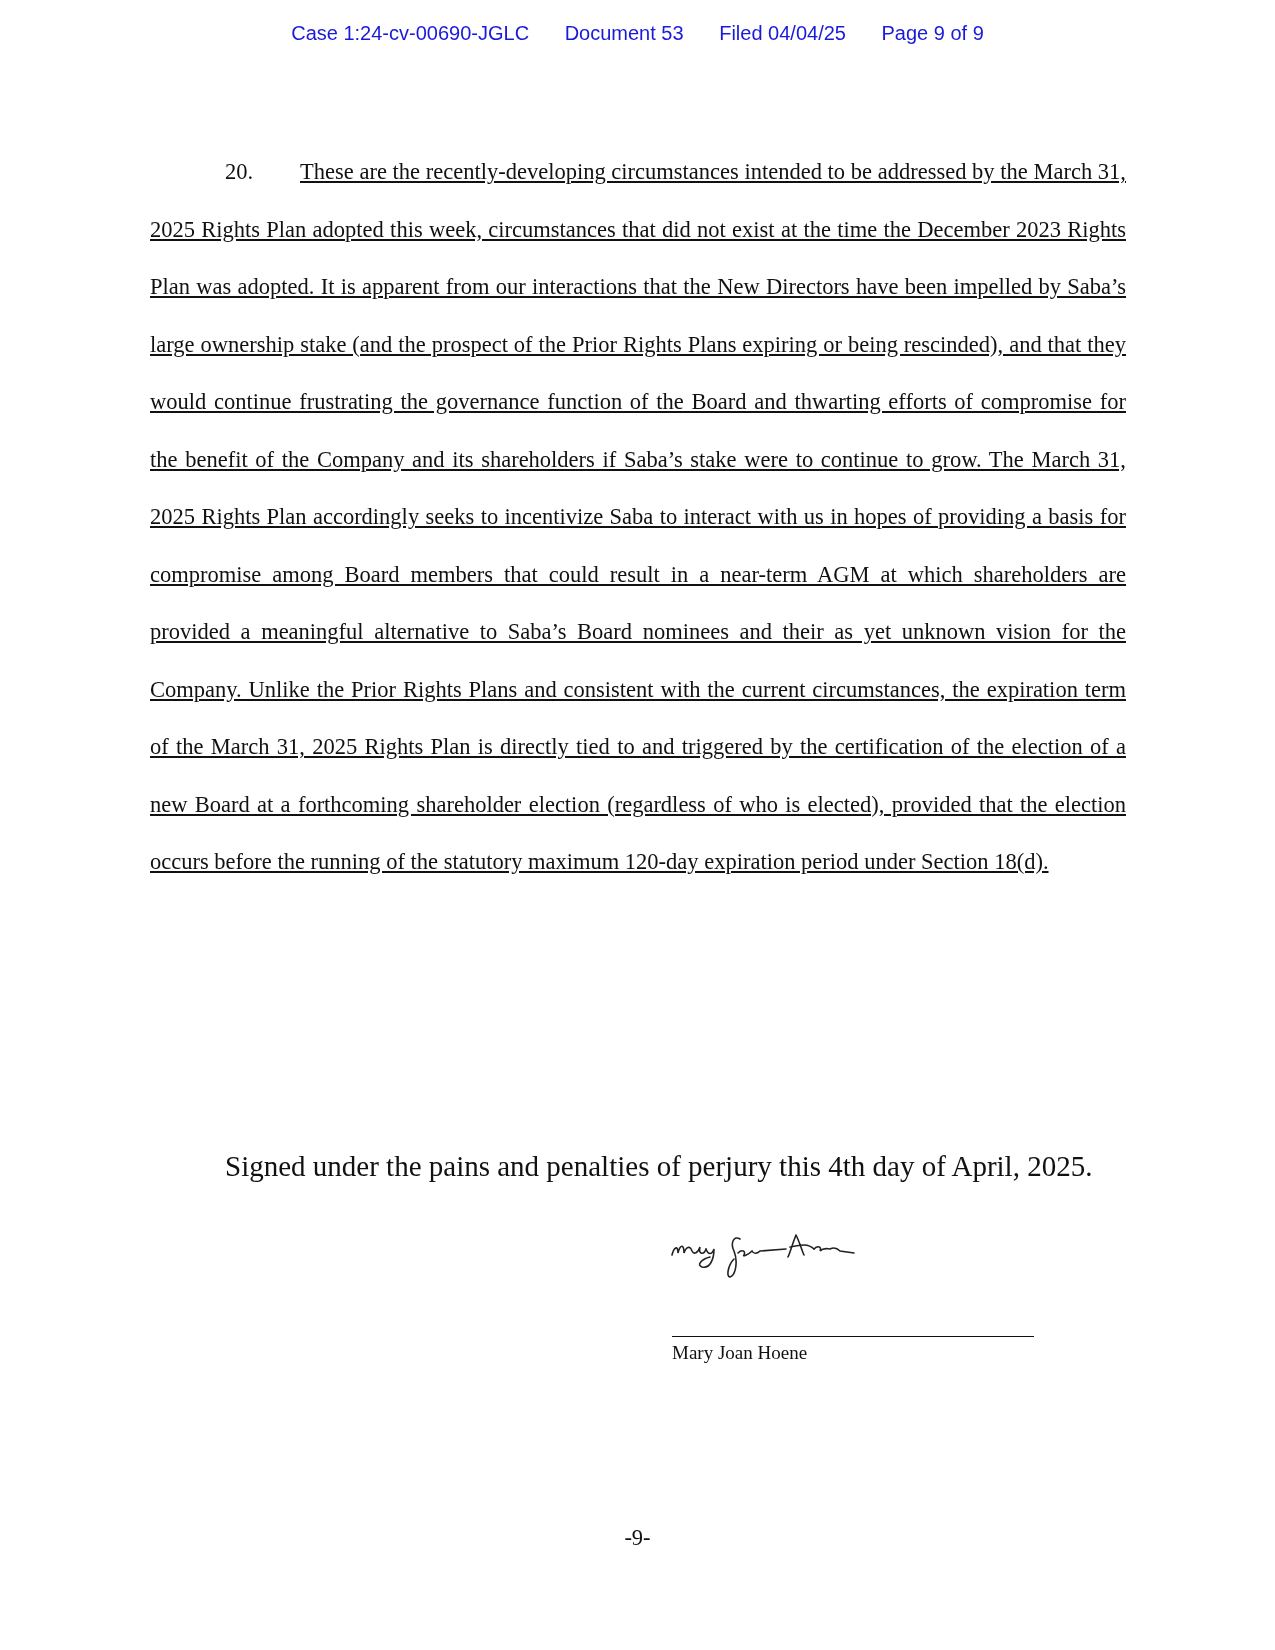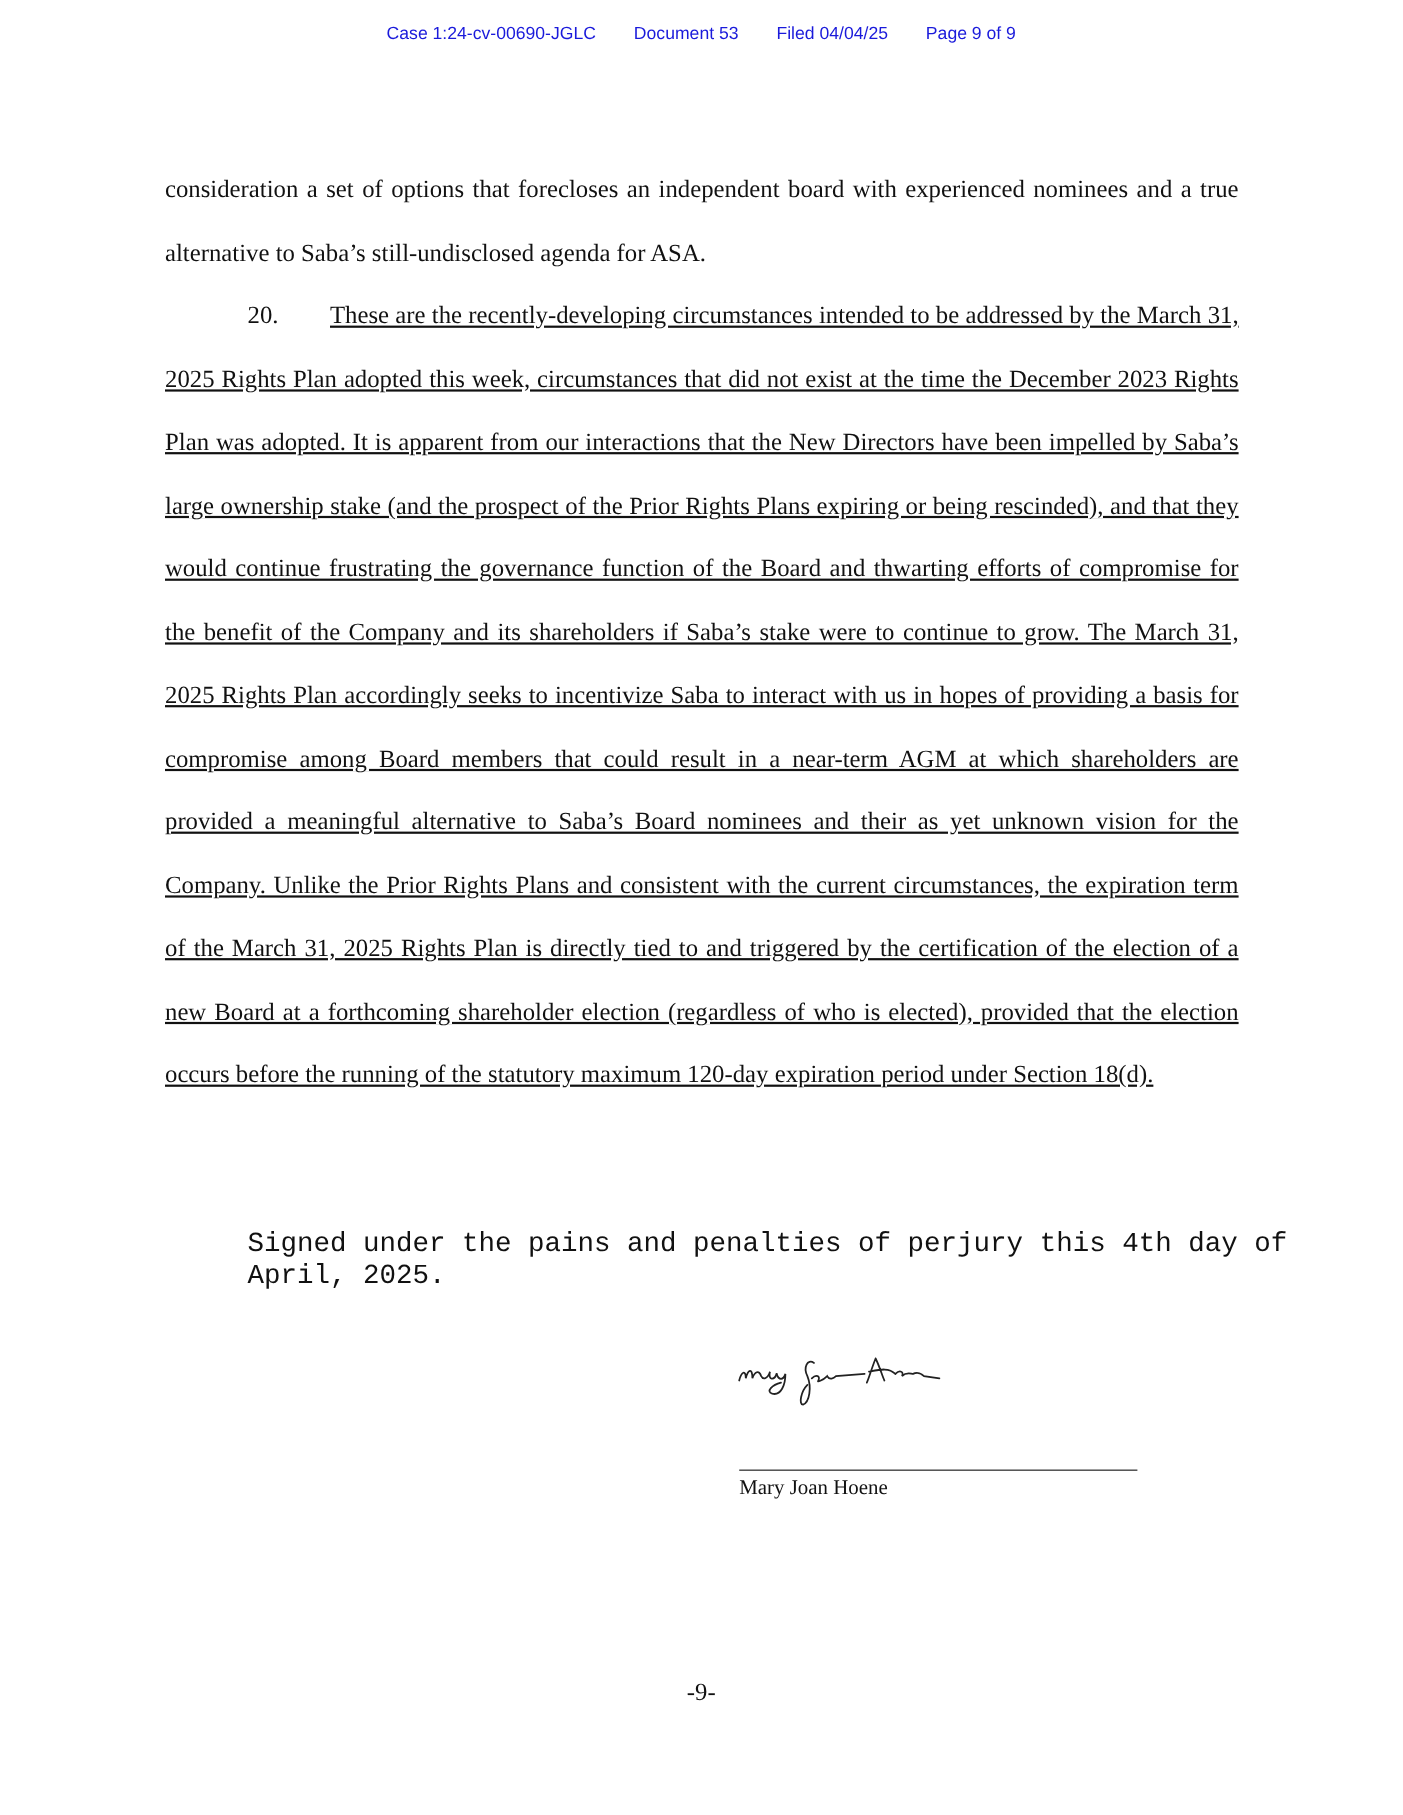--- a/index.html
+++ b/index.html
@@ -1,48 +1,47 @@
 <!DOCTYPE html>
 <html><head>
 <meta charset="utf-8">
 <style>
   html, body { margin: 0; padding: 0; background: #ffffff; }
   body { width: 1275px; height: 1650px; position: relative; overflow: hidden; }
   .header {
     position: absolute; top: 22px; left: 0; width: 1275px;
     text-align: center; font-family: "Liberation Sans", sans-serif;
-    font-size: 16px; color: #1a1adb; white-space: nowrap;
+    font-size: 20px; color: #1a1adb; white-space: nowrap;
   }
   .header span { margin: 0 15px; }
   .body-text {
     position: absolute; left: 150px; width: 976px; top: 143px;
     font-family: "Liberation Serif", serif; font-size: 22.5px; color: #111;
     line-height: 57.5px;
   }
   .para { margin: 0; text-align: justify; text-align-last: left; }
   .indent { text-indent: 75px; text-decoration: underline; }
   .num { display: inline-block; width: 75px; text-indent: 0; }
-  .signed { position: absolute; left: 225px; top: 1116px; font-family: Liberation Mono, monospace; font-size: 25px; color: #111; }
+  .signed { position: absolute; left: 225px; top: 1150px; font-family: Liberation Serif, serif; font-size: 29px; color: #111; }
   .sig { position: absolute; left: 668px; top: 1225px; }
   .sig-line { position: absolute; left: 672px; top: 1336px; width: 362px; border-top: 1.5px solid #111; }
   .sig-name { position: absolute; left: 672px; top: 1342px; font-family: Liberation Serif, serif; font-size: 19px; color: #111; }
   .page-num { position: absolute; left: 0; width: 1275px; top: 1525px; text-align: center; font-family: "Liberation Serif", serif; font-size: 22.5px; color: #111; }
 </style>
 </head>
 <body>
 
 <div class="header">
   <span>Case 1:24-cv-00690-JGLC</span>
   <span>Document 53</span>
   <span>Filed 04/04/25</span>
   <span>Page 9 of 9</span>
 </div>
 
 <div class="body-text">
-  <p class="para">consideration a set of options that forecloses an independent board with experienced nominees and a true alternative to Saba’s still-undisclosed agenda for ASA.</p>
   <p class="para indent" style="text-indent:75px;">
     <span class="num">20.</span><span>These are the recently-developing circumstances intended to be addressed by the March 31, 2025 Rights Plan adopted this week, circumstances that did not exist at the time the December 2023 Rights Plan was adopted.  It is apparent from our interactions that the New Directors have been impelled by Saba’s large ownership stake (and the prospect of the Prior Rights Plans expiring or being rescinded), and that they would continue frustrating the governance function of the Board and thwarting efforts of compromise for the benefit of the Company and its shareholders if Saba’s stake were to continue to grow.  The March 31, 2025 Rights Plan accordingly seeks to incentivize Saba to interact with us in hopes of providing a basis for compromise among Board members that could result in a near-term AGM at which shareholders are provided a meaningful alternative to Saba’s Board nominees and their as yet unknown vision for the Company.  Unlike the Prior Rights Plans and consistent with the current circumstances, the expiration term of the March 31, 2025 Rights Plan is directly tied to and triggered by the certification of the election of a new Board at a forthcoming shareholder election (regardless of who is elected), provided that the election occurs before the running of the statutory maximum 120-day expiration period under Section 18(d).</span>
   </p>
 </div>
 
 <div class="signed">Signed under the pains and penalties of perjury this 4th day of April, 2025.</div>
 
 <svg class="sig" width="220" height="60" viewBox="0 0 220 60">
   <g fill="none" stroke="#222" stroke-width="1.6" stroke-linecap="round">
     <path d="M4 30 C6 22, 10 20, 10 28 C12 20, 16 18, 16 28 C18 22, 22 20, 24 26 C26 30, 30 28, 32 22 C30 30, 36 30, 38 24"></path>

